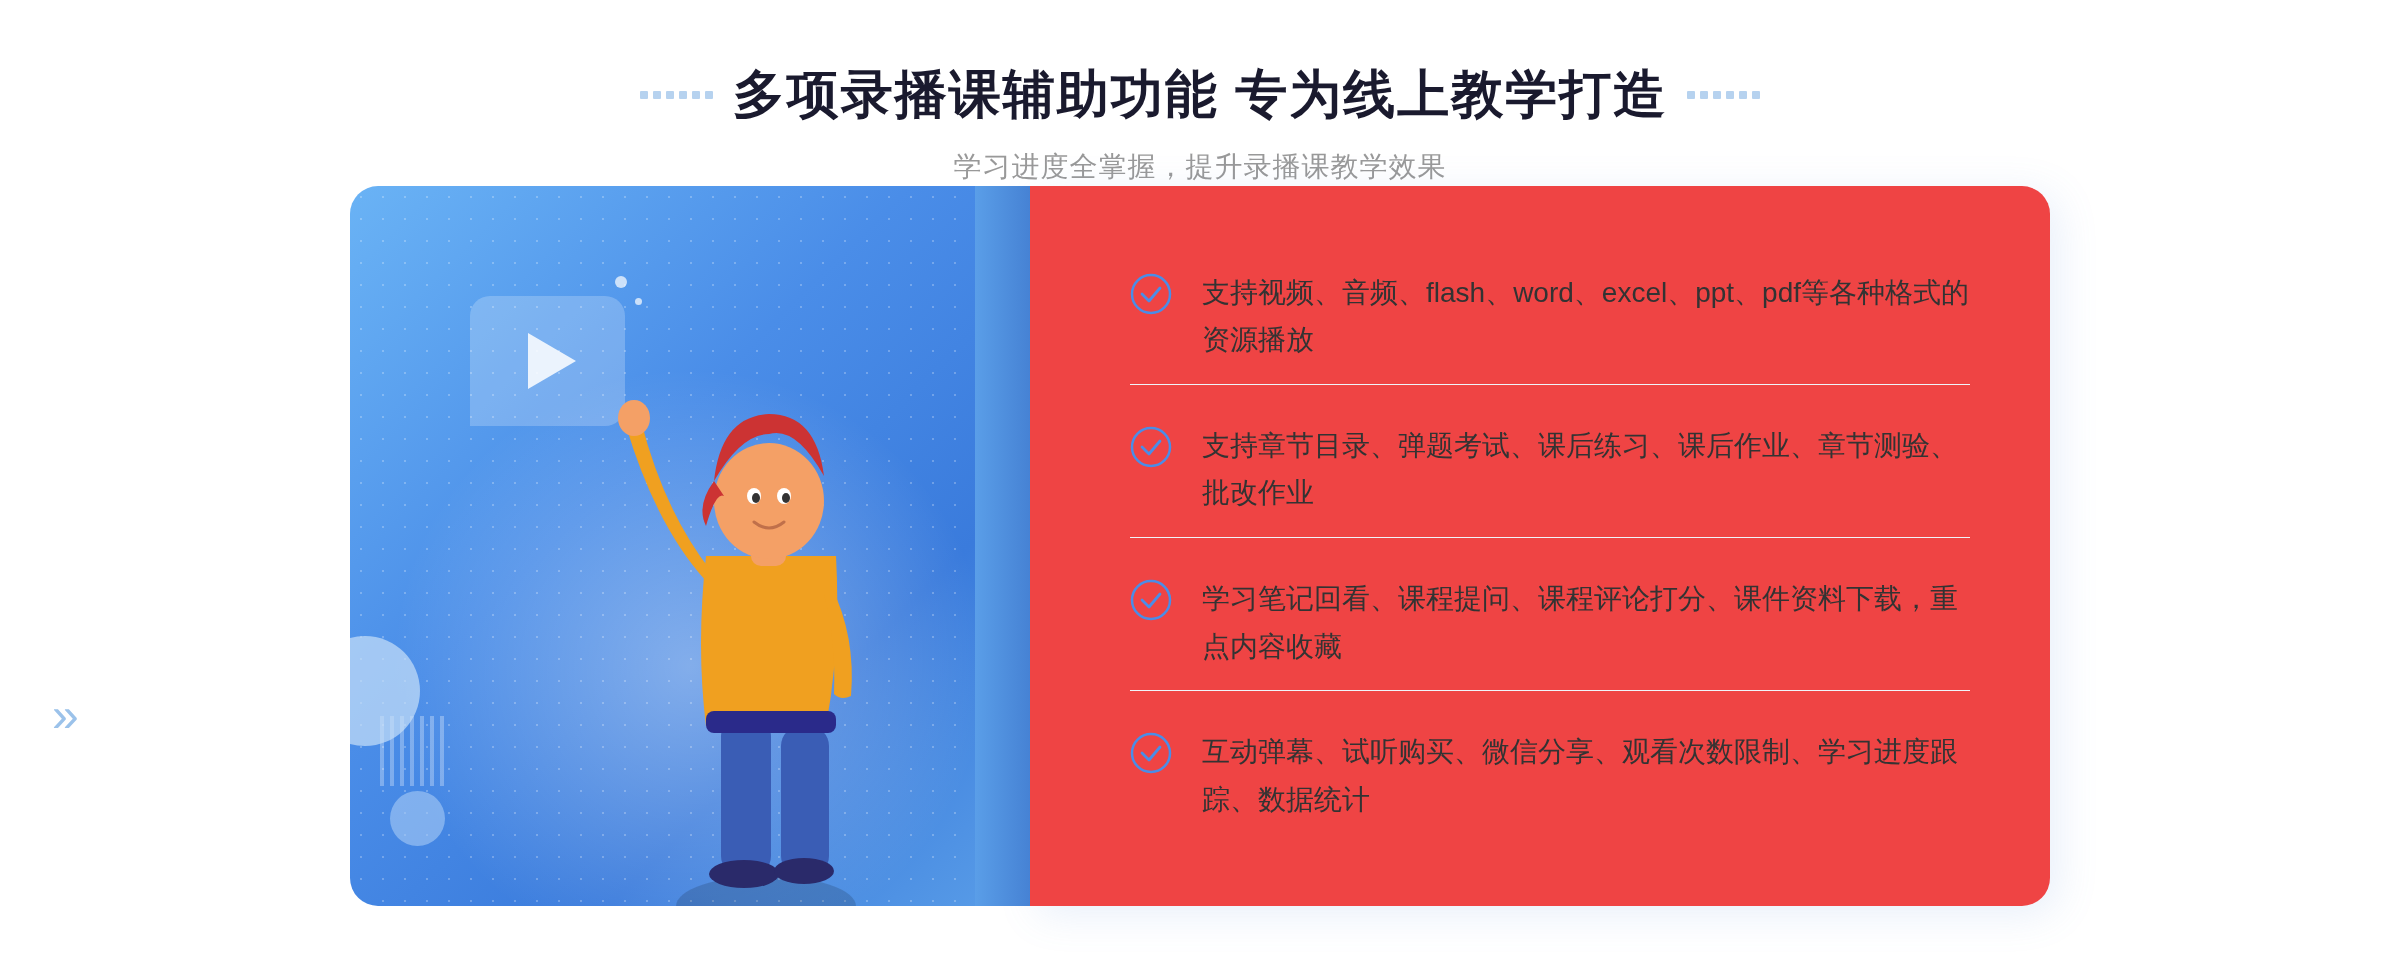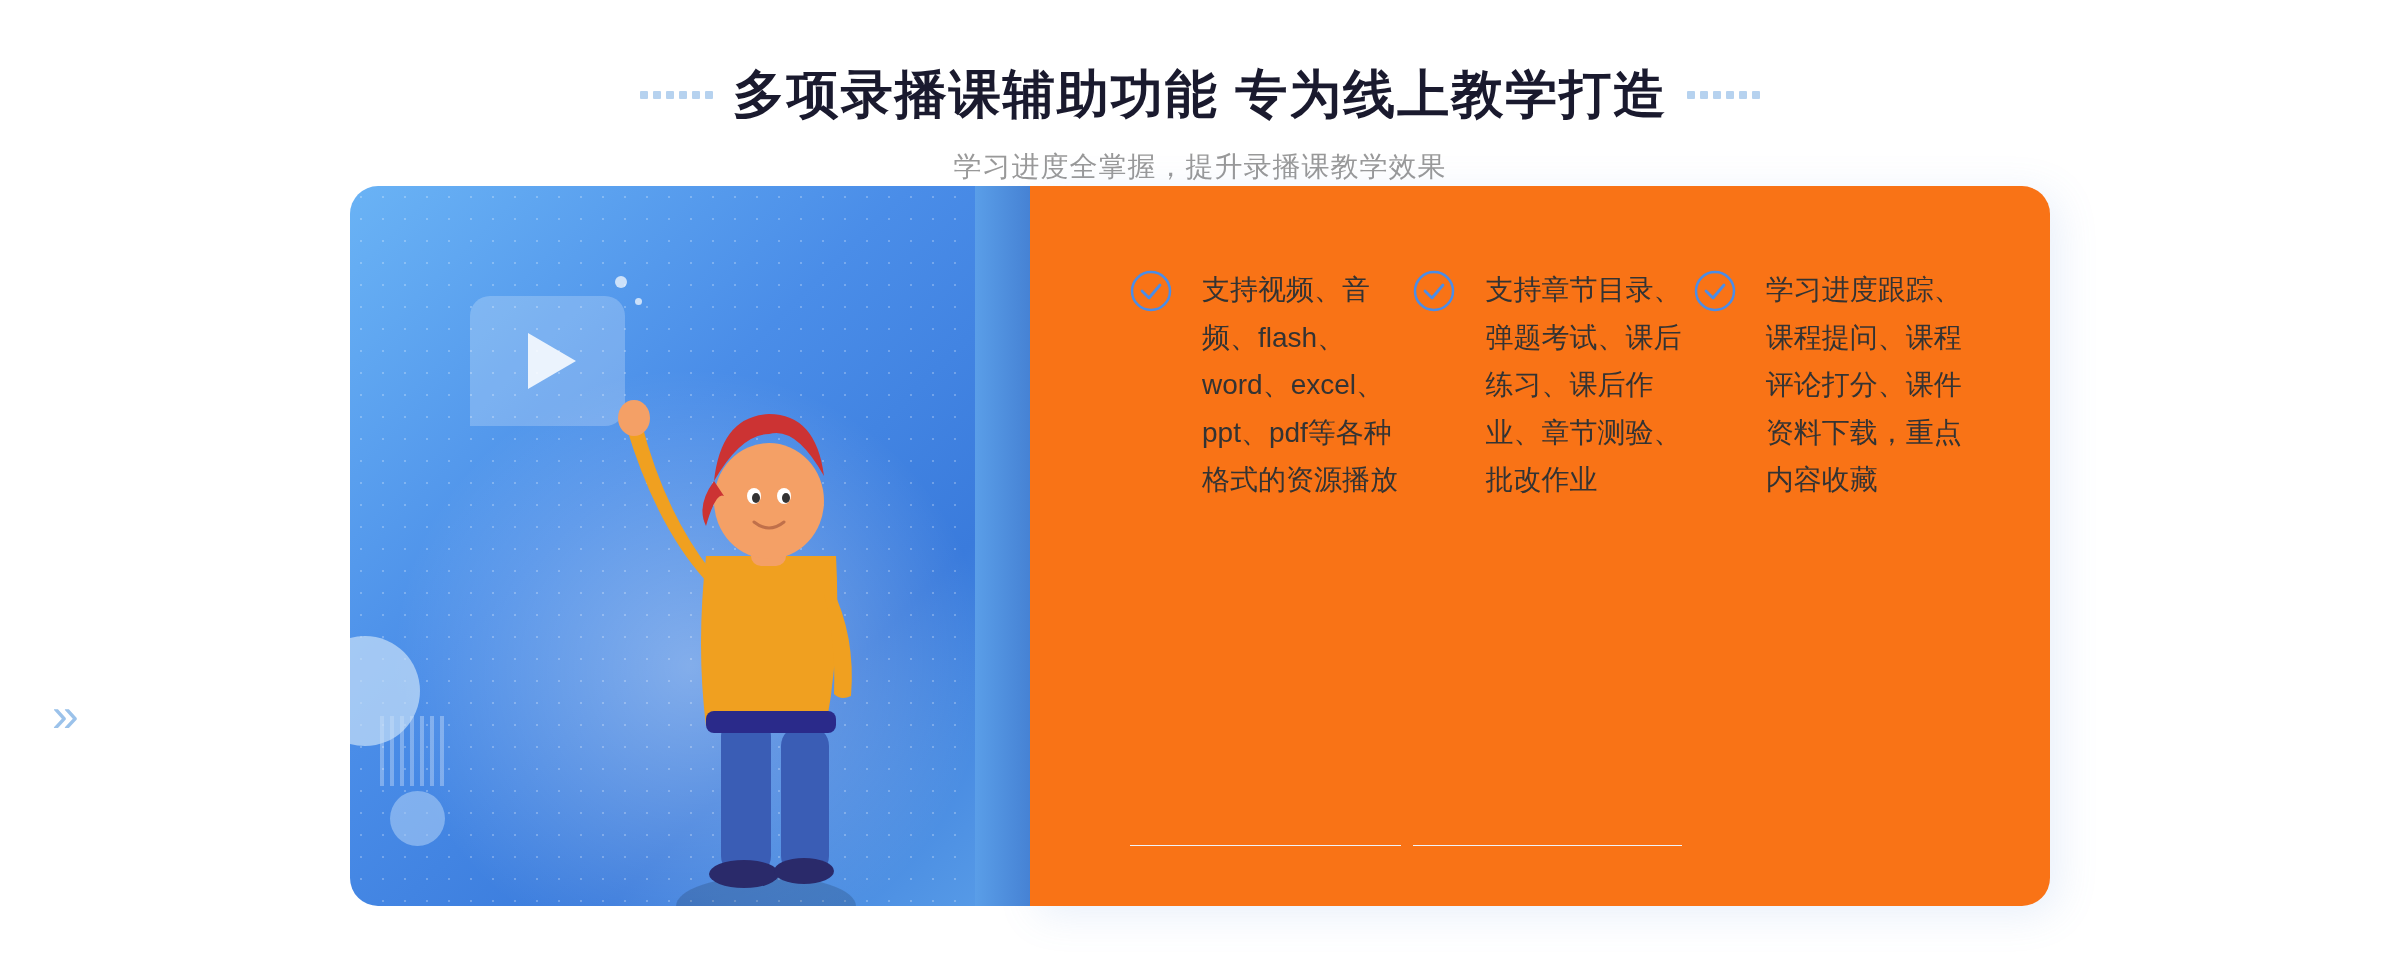--- a/index.html
+++ b/index.html
@@ -209,26 +209,26 @@
       bottom: 0;
       left: 50%;
       transform: translateX(-30%);
       width: 380px;
       height: 580px;
     }
 
     
     .features-panel {
       flex: 1;
-      background: #f97316;
+      background: #ef4444;
       border-radius: 0 28px 28px 0;
       padding: 60px 80px 60px 100px;
       box-shadow: 8px 8px 40px rgba(100, 150, 220, 0.15);
       display: flex;
-      flex-direction: row;
+      flex-direction: column;
       justify-content: space-around;
       min-height: 720px;
       gap: 12px;
     }
 
     .feature-item {
       display: flex;
       align-items: flex-start;
       gap: 30px;
       padding: 20px 0;
@@ -389,22 +389,31 @@
         <span class="feature-text">支持章节目录、弹题考试、课后练习、课后作业、章节测验、批改作业</span>
       </div>
 
       <div class="feature-item">
         <div class="check-icon">
           <svg viewBox="0 0 42 42" fill="none" xmlns="http://www.w3.org/2000/svg">
             <circle cx="21" cy="21" r="19" stroke="#4a8de8" stroke-width="2.5"></circle>
             <path d="M12 21 L19 28 L30 15" stroke="#4a8de8" stroke-width="2.8" stroke-linecap="round" stroke-linejoin="round"></path>
           </svg>
         </div>
-        <span class="feature-text">学习进度跟踪、课程提问、课程评论打分、课件资料下载，重点内容收藏</span>
-      </div>
-
+        <span class="feature-text">学习笔记回看、课程提问、课程评论打分、课件资料下载，重点内容收藏</span>
+      </div>
+
+      <div class="feature-item">
+        <div class="check-icon">
+          <svg viewBox="0 0 42 42" fill="none" xmlns="http://www.w3.org/2000/svg">
+            <circle cx="21" cy="21" r="19" stroke="#4a8de8" stroke-width="2.5"></circle>
+            <path d="M12 21 L19 28 L30 15" stroke="#4a8de8" stroke-width="2.8" stroke-linecap="round" stroke-linejoin="round"></path>
+          </svg>
+        </div>
+        <span class="feature-text">互动弹幕、试听购买、微信分享、观看次数限制、学习进度跟踪、数据统计</span>
+      </div>
 
     </div>
   </div>
 
   <div class="outer-left-chevron">»</div>
 
 </div>
 
 </body></html>

